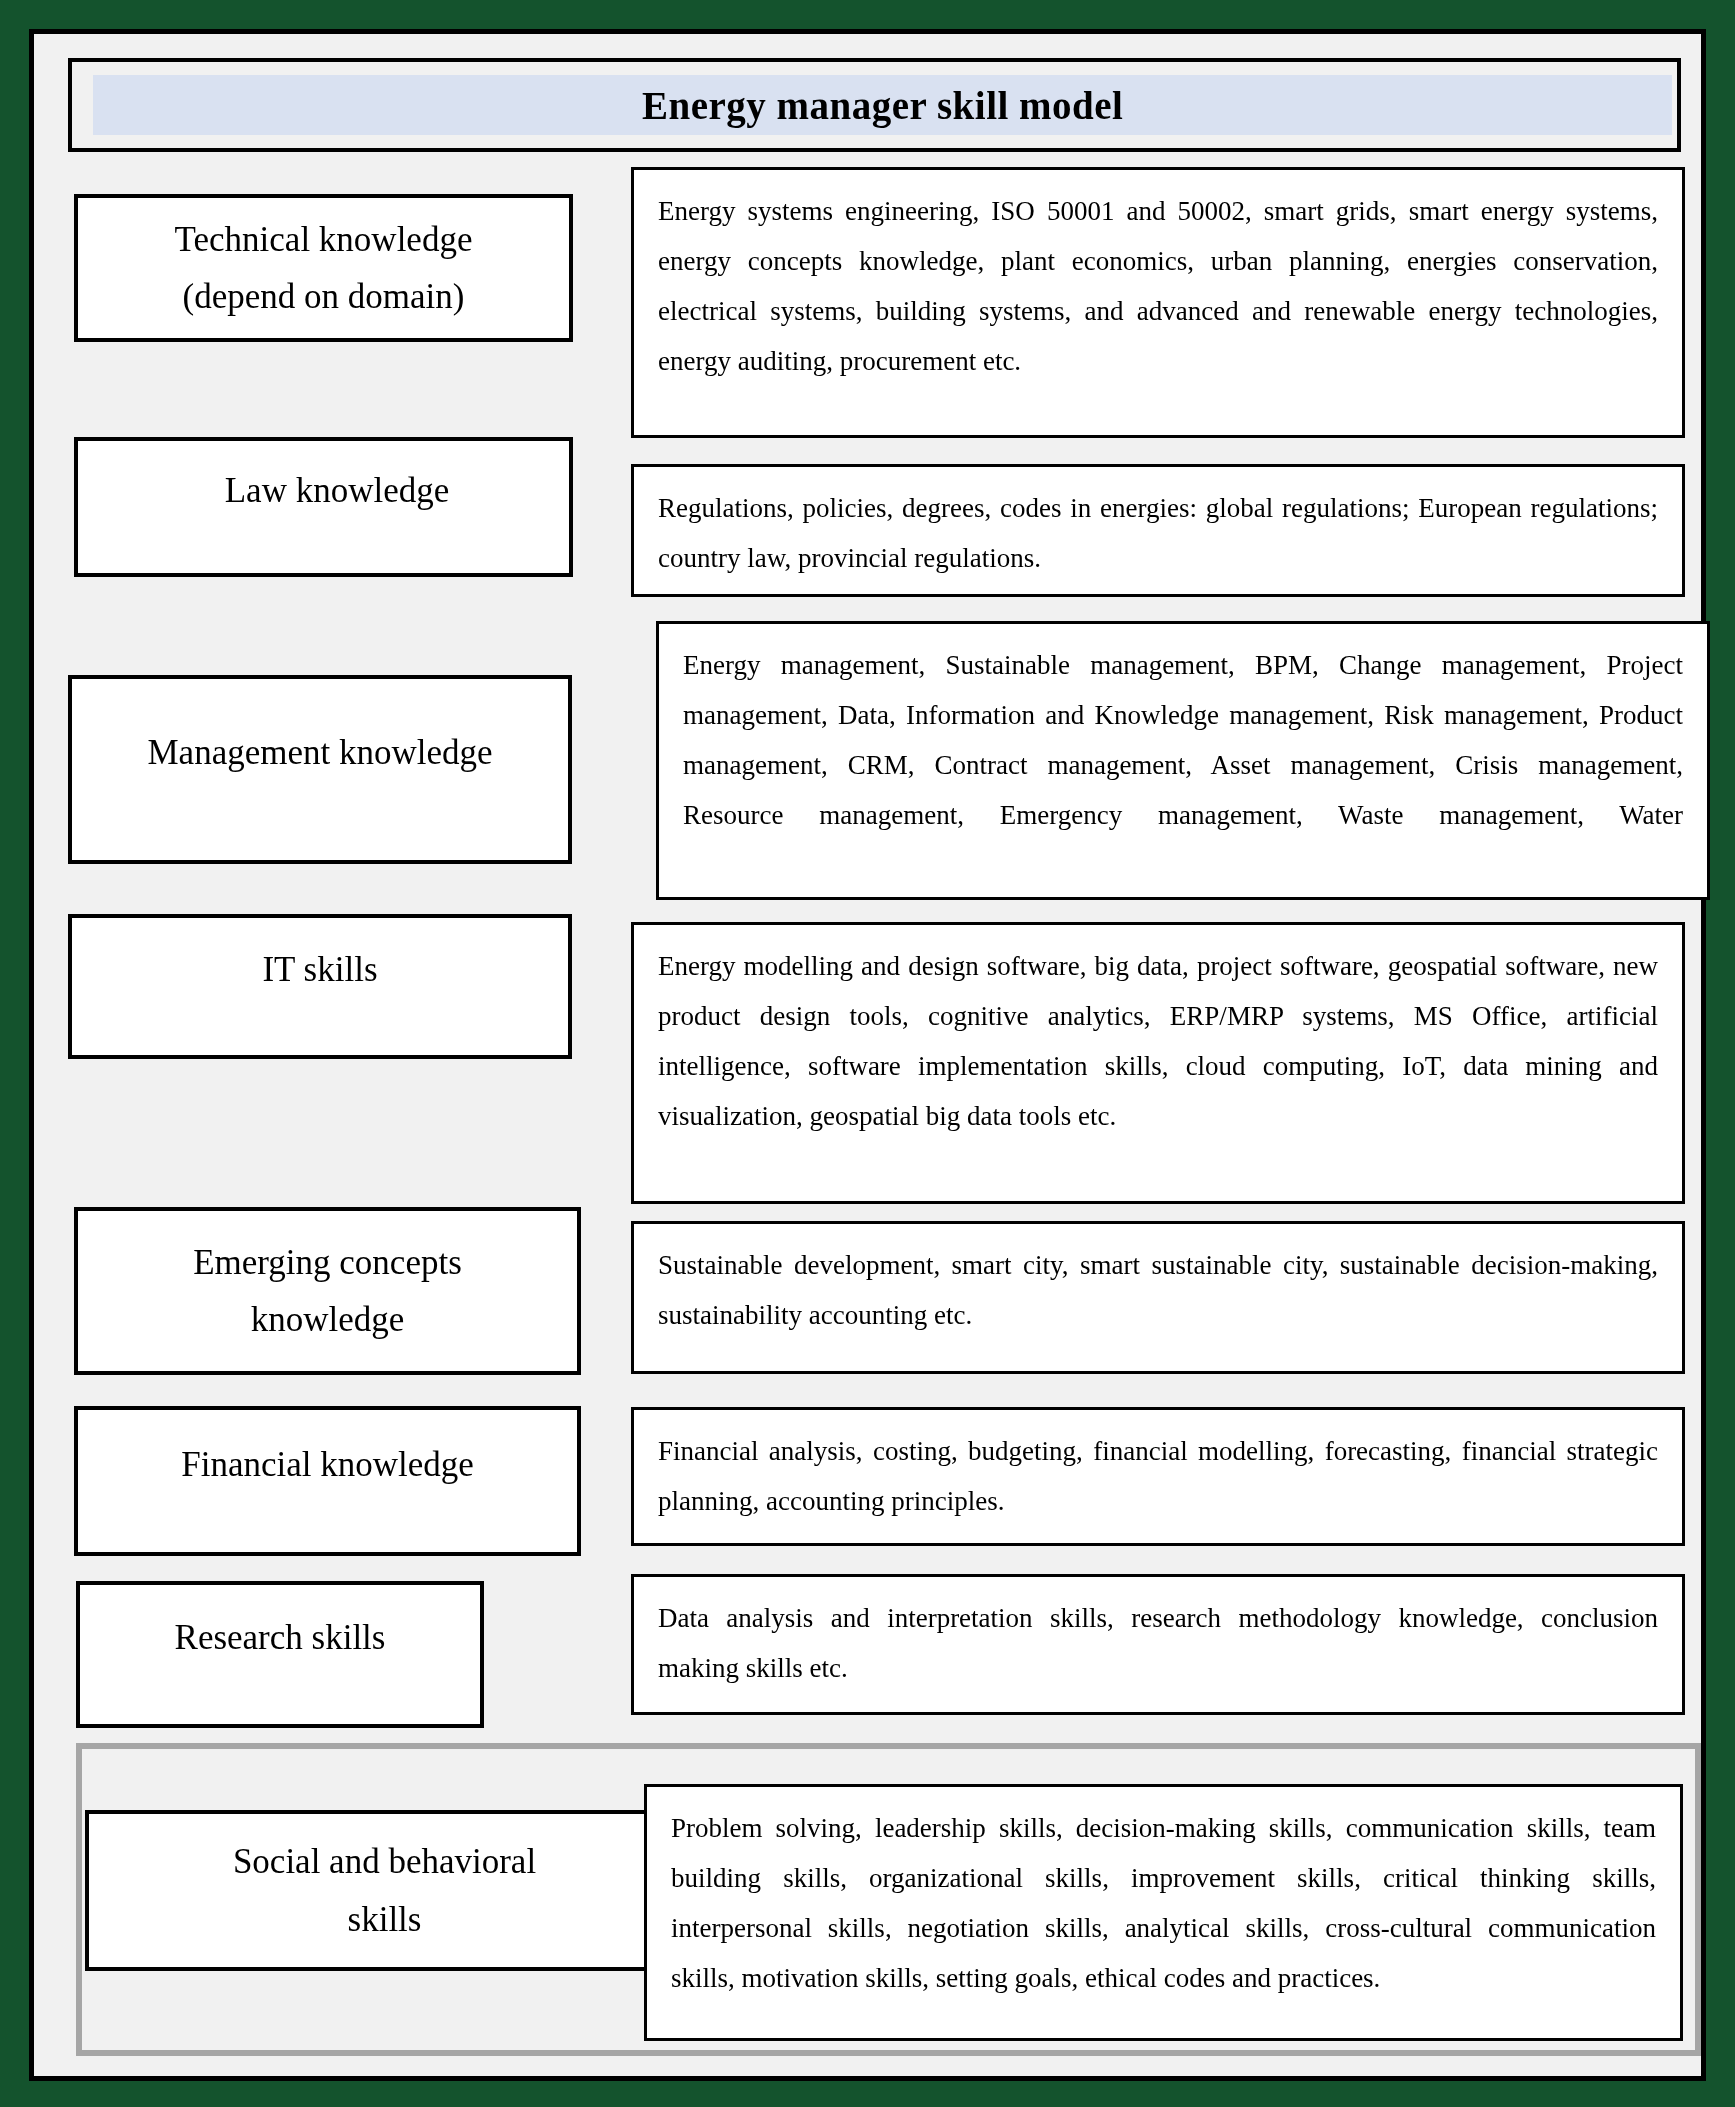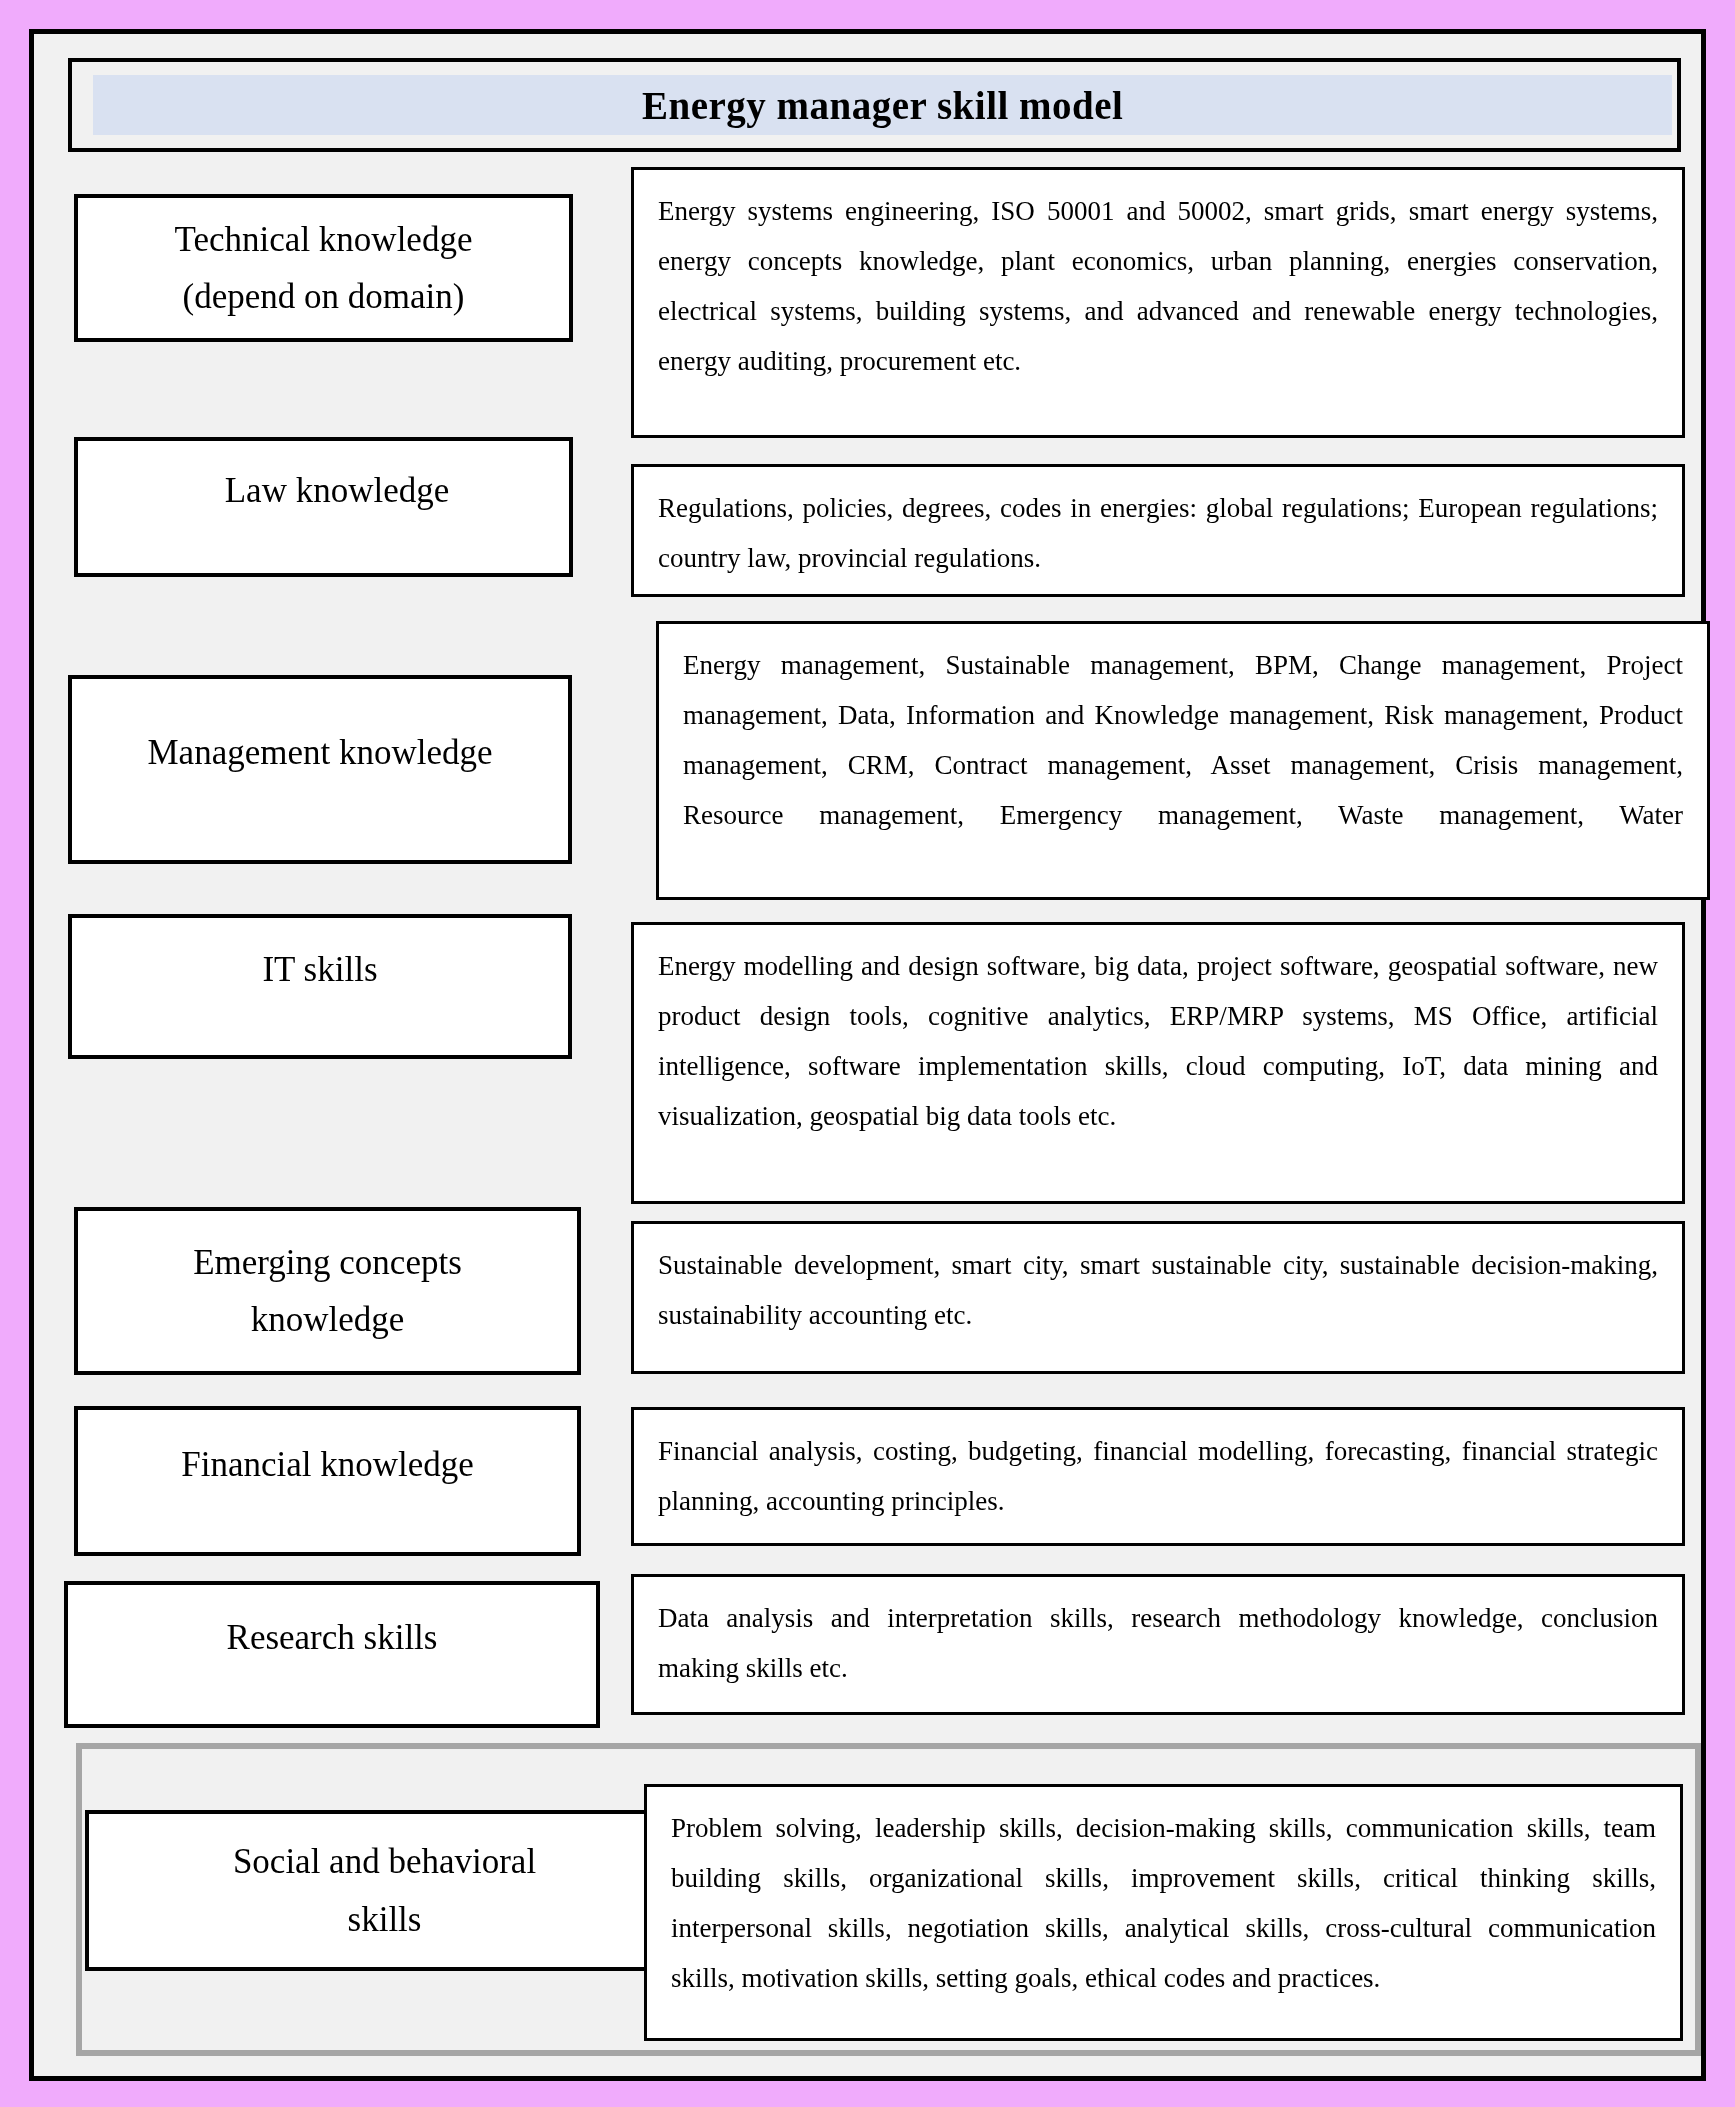--- a/index.html
+++ b/index.html
@@ -1,20 +1,20 @@
 <!DOCTYPE html>
 <html style="font-size:7.4px"><head>
 <meta charset="utf-8">
 <style>
   html,body{margin:0;padding:0;background:#ffffff;}
   #canvas{
     position:relative;
     width:1735px;
     height:2108px;
-    background:#f0abfc;
+    background:#14532d;
     font-family:"Liberation Serif","DejaVu Serif",serif;
     color:#000;
   }
   .frame{
     position:absolute;
     left:29px; top:29px; width:1667px; height:2042px;
     border:5px solid #000;
     background:#f1f1f1;
   }
   .title-box{
@@ -126,21 +126,21 @@
     <p>Sustainable development, smart city, smart sustainable city, sustainable decision-making, sustainability accounting etc.</p>
   </div>
 
   <div class="lbox bias" style="left:74px; top:1406px; width:507px; height:150px;">
     <span>Financial knowledge</span>
   </div>
   <div class="rbox" style="left:631px; top:1407px; width:1054px; height:139px;">
     <p>Financial analysis, costing, budgeting, financial modelling, forecasting, financial strategic planning, accounting principles.</p>
   </div>
 
-  <div class="lbox bias" style="left:64px; top:1581px; width:536px; height:147px;">
+  <div class="lbox bias" style="left:76px; top:1581px; width:408px; height:147px;">
     <span>Research skills</span>
   </div>
   <div class="rbox" style="left:631px; top:1574px; width:1054px; height:141px;">
     <p>Data analysis and interpretation skills, research methodology knowledge, conclusion making skills etc.</p>
   </div>
 
   <div class="gray-wrap"></div>
 
   <div class="lbox" style="left:85px; top:1810px; width:599px; height:161px;text-align:center;">
     <span>Social and behavioral</span>

